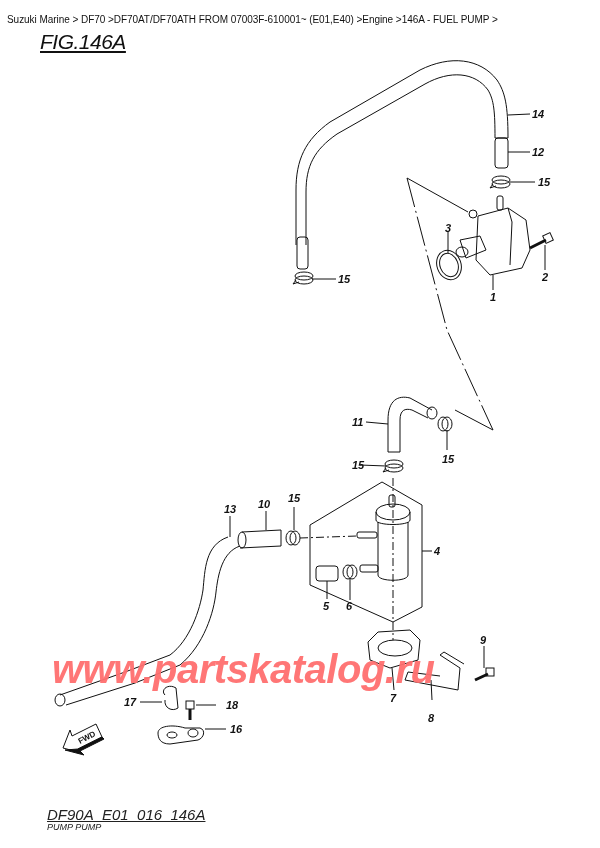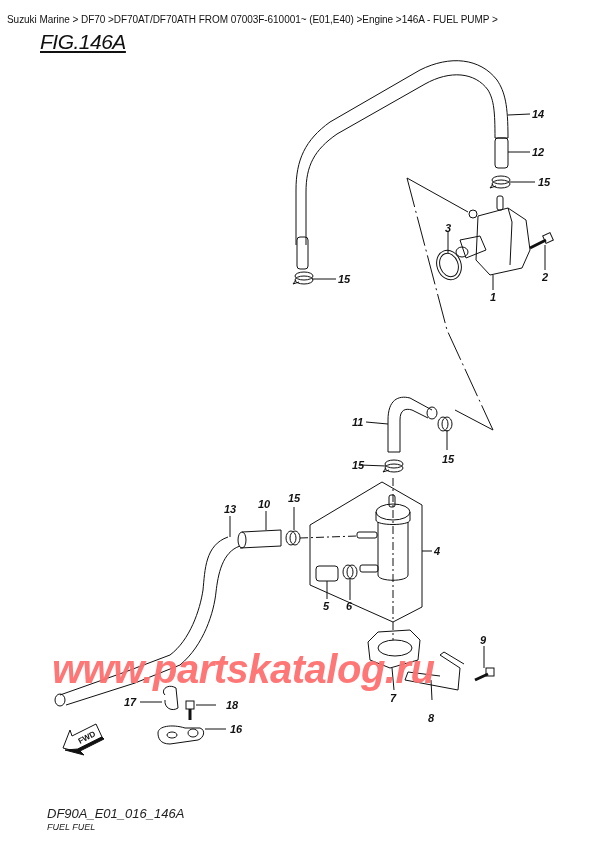--- a/index.html
+++ b/index.html
@@ -2,21 +2,21 @@
 <html><head>
 <meta charset="utf-8">
 <style>
   html, body { margin:0; padding:0; background:#ffffff; }
   body { width:600px; height:848px; position:relative; overflow:hidden; font-family:"Liberation Sans", sans-serif; }
   .breadcrumb { position:absolute; left:7px; top:14px; font-size:10px; color:#111; white-space:nowrap; letter-spacing:-0.05px; }
   .fig-title { position:absolute; left:40px; top:30px; font-size:21px; font-style:italic; color:#111; letter-spacing:-0.5px; font-family:"Liberation Sans", sans-serif;text-decoration:underline; }
   .diagram { position:absolute; left:0; top:0; width:600px; height:848px; }
   .callout { font-family:"Liberation Sans", sans-serif; font-style:italic; font-weight:bold; font-size:11px; fill:#111; }
   .watermark { position:absolute; left:52px; top:647px; font-size:40px; font-weight:bold; font-style:italic; color:#ff6f6f; letter-spacing:-0.5px; white-space:nowrap; font-family:"Liberation Sans", sans-serif; opacity:0.95; }
-  .footer-code { position:absolute; left:47px; top:806px; font-size:13px; font-style:italic; color:#222; }
+  .footer-code { position:absolute; left:47px; top:806px; font-size:15px; font-style:italic; color:#222;text-decoration:underline; }
   .footer-name { position:absolute; left:47px; top:822px; font-size:9px; font-style:italic; color:#222; }
 </style>
 </head>
 <body>
 
 <div class="breadcrumb">Suzuki Marine &gt; DF70 &gt;DF70AT/DF70ATH FROM 07003F-610001~ (E01,E40) &gt;Engine &gt;146A - FUEL PUMP &gt;</div>
 <div class="fig-title">FIG.146A</div>
 
 <svg class="diagram" viewBox="0 0 600 848" xmlns="http://www.w3.org/2000/svg" fill="none" stroke="#111" stroke-width="1">
 
@@ -204,13 +204,13 @@
     <text class="callout" x="480" y="644">9</text>
     <text class="callout" x="124" y="706">17</text>
     <text class="callout" x="226" y="709">18</text>
     <text class="callout" x="230" y="733">16</text>
   </g>
 </svg>
 
 <div class="watermark">www.partskatalog.ru</div>
 
 <div class="footer-code">DF90A_E01_016_146A</div>
-<div class="footer-name">FUEL FUEL</div>
+<div class="footer-name">PUMP PUMP</div>
 
 </body></html>

